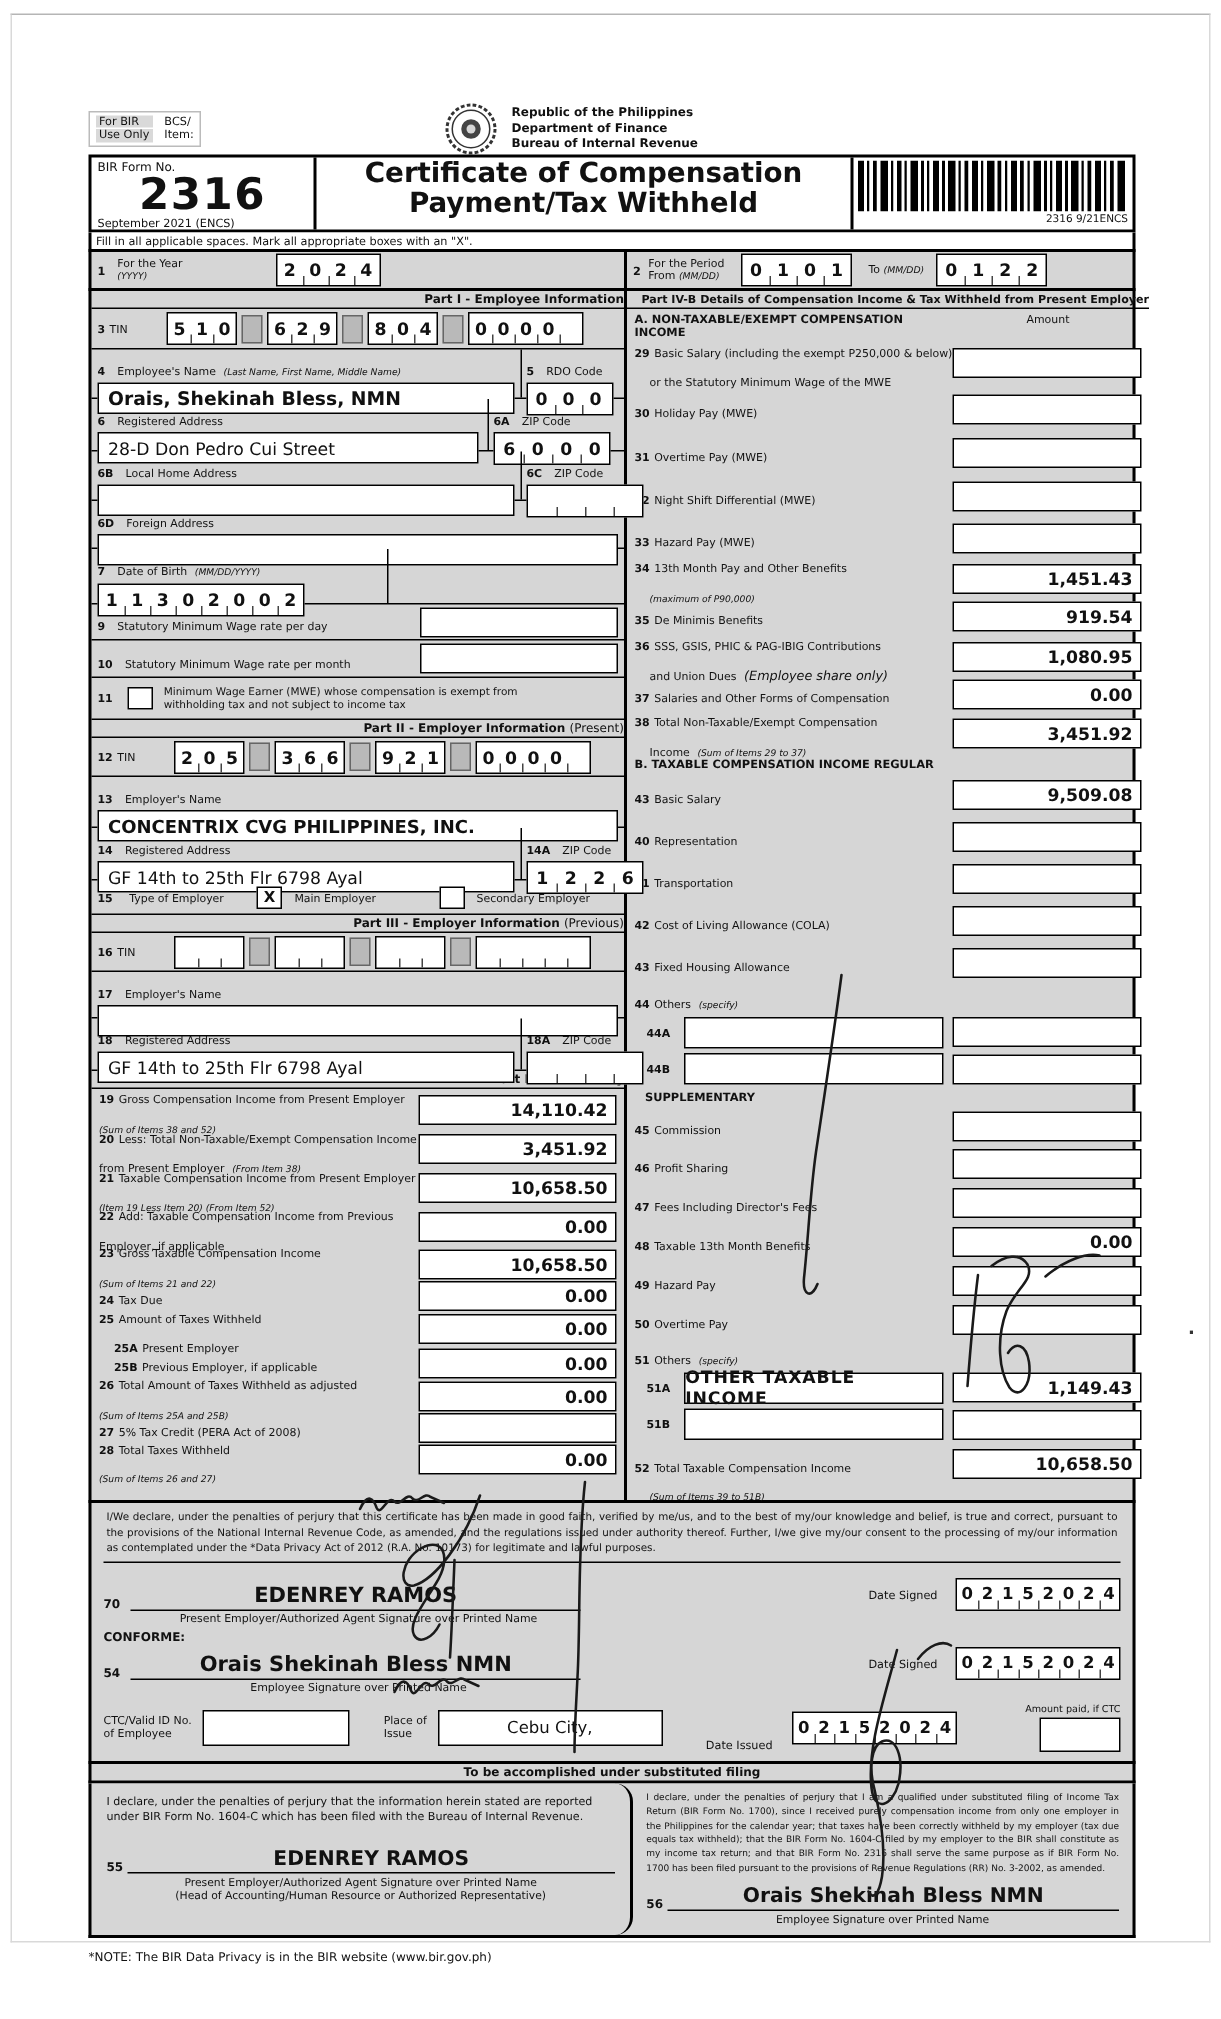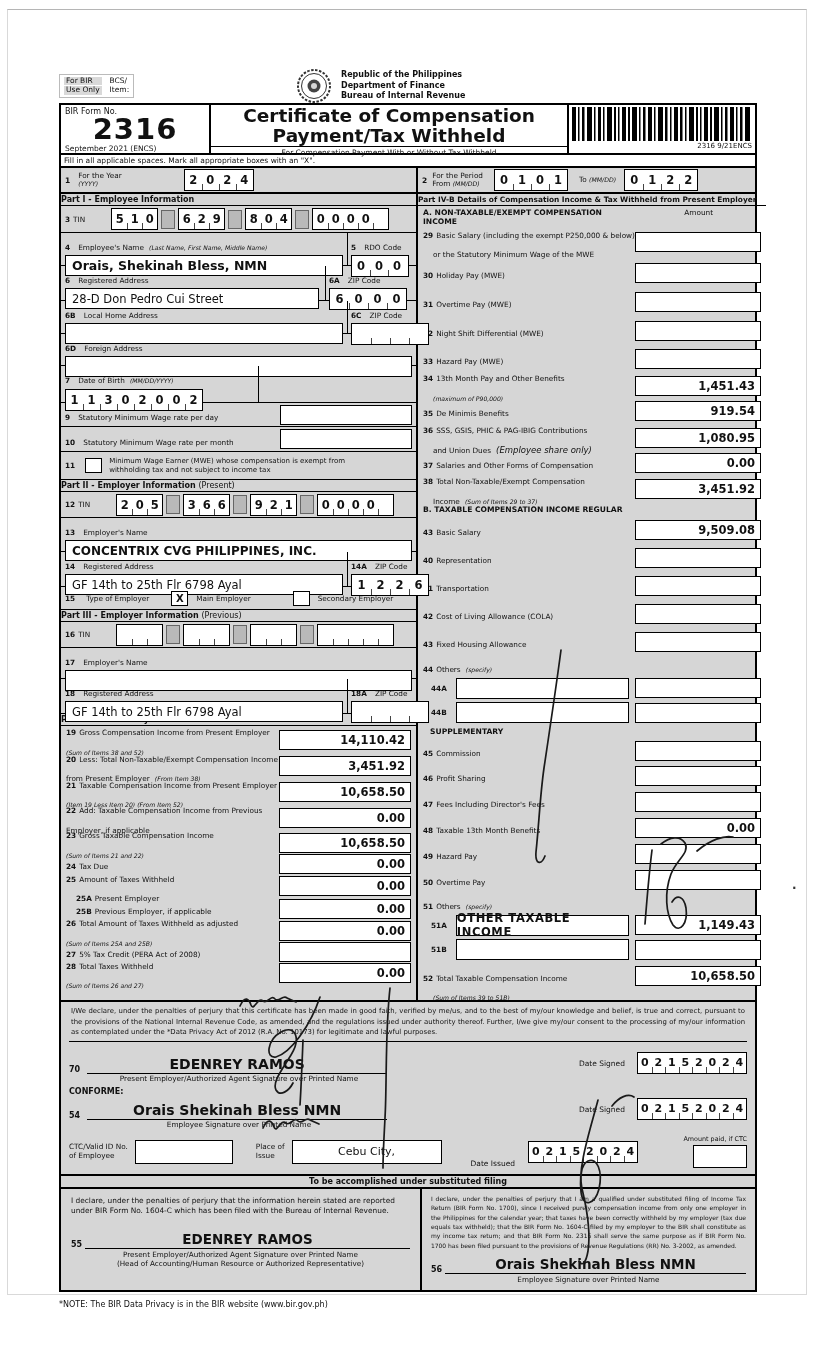--- a/index.html
+++ b/index.html
@@ -35,21 +35,21 @@
   .twoline{font-size:7.3px;line-height:1.15;}
   .fmt{font-style:italic;font-size:6.2px;}
   .cellsbox{display:flex;background:#fff;border:1.5px solid #000;height:20px;box-sizing:content-box;}
   .c{width:15px;text-align:center;font-weight:bold;font-size:11.5px;line-height:20px;position:relative;}
   .c + .c::before{content:"";position:absolute;left:0;bottom:0;width:1px;height:6px;background:#444;}
   .dash{width:12px;height:17px;background:#b9b9b9;border:1px solid #666;margin:0 3px;align-self:center;}
   
   .columns{display:flex;border:2px solid #000;border-top:none;background:#d6d6d6;align-items:stretch;}
   .colL{width:357px;border-right:2px solid #000;display:flex;flex-direction:column;box-sizing:border-box;}
   .colR{flex:1;display:flex;flex-direction:column;}
-  .ph{font-weight:bold;font-size:8px;text-align:left;border-bottom:1.5px solid #000;padding:1px 0;}
+  .ph{font-weight:bold;font-size:8px;text-align:right;border-bottom:1.5px solid #000;padding:1px 0;}
   .ph .sfx{font-weight:normal;}
   .f{border-bottom:1.5px solid #000;padding:2px 4px;box-sizing:border-box;position:relative;}
   .lbl{font-size:7.3px;}
   .num{font-weight:bold;font-size:7.3px;margin-right:3px;}
   .sublbl{font-style:italic;font-size:6.1px;}
   .wbox{background:#fff;border:1.5px solid #000;height:21px;display:flex;align-items:center;
         padding:0 6px;box-sizing:border-box;margin-top:1px;}
   .name-val{font-weight:bold;font-size:12.5px;}
   .addr-val{font-size:11.5px;}
   .tinrow{display:flex;align-items:center;}
@@ -84,21 +84,21 @@
   .small2{font-size:7.3px;line-height:1.2;}
   .ctcbox{width:96px;height:22px;background:#fff;border:1.5px solid #000;flex:none;}
   .placebox{width:148px;height:22px;background:#fff;border:1.5px solid #000;display:flex;align-items:center;
             justify-content:center;font-size:11px;flex:none;}
   .amtcol{margin-left:auto;text-align:right;}
   .amtlbl{font-size:6.4px;margin-bottom:2px;}
   .payb{width:52px;height:21px;background:#fff;border:1.5px solid #000;margin-left:auto;}
   .subbar{border:2px solid #000;border-top:none;background:#d6d6d6;text-align:center;font-weight:bold;
           font-size:8px;padding:1px 0;}
   .subbox{display:flex;border:2px solid #000;border-top:none;background:#d6d6d6;}
-  .subL{width:52%;border-right:2px solid #000;padding:7px 10px 8px;box-sizing:border-box;}
+  .subL{width:52%;border-right:2px solid #000;padding:7px 10px 8px;box-sizing:border-box;border-radius:12px;}
   .subR{flex:1;padding:5px 9px 6px;box-sizing:border-box;}
   .subdecl{font-size:7.4px;line-height:1.4;}
   .tinytxt{font-size:6px;line-height:1.55;text-align:justify;}
   .sigrow2{display:flex;align-items:flex-end;margin-top:14px;}
   .signame2{border-bottom:1.2px solid #000;flex:1;text-align:center;font-weight:bold;font-size:13.5px;padding-bottom:1px;}
   .cap2{font-size:7.2px;text-align:center;line-height:1.3;margin-top:1px;}
   .note{font-size:8px;margin-top:8px;}
   .stray{position:absolute;left:792px;top:878px;font-size:12px;font-weight:bold;color:#333;}
   .ink{position:absolute;left:0;top:0;pointer-events:none;}
 </style>
@@ -134,21 +134,20 @@
 
     <div class="htable">
       <div class="hleft">
         <div class="fno">BIR Form No.</div>
         <div class="fnum">2316</div>
         <div class="fed">September 2021 (ENCS)</div>
       </div>
       <div class="hcenter">
         <div class="t1">Certificate of Compensation</div>
         <div class="t1">Payment/Tax Withheld</div>
-        <div class="hsub">For Compensation Payment With or Without Tax Withheld</div>
       </div>
       <div class="hright">
         <svg width="178" height="34" viewBox="0 0 178 34" preserveAspectRatio="none">
           <rect x="0" y="0" width="4" height="34"></rect>
             <rect x="6" y="0" width="1.5" height="34"></rect>
             <rect x="10" y="0" width="2.5" height="34"></rect>
           <rect x="15" y="0" width="5" height="34"></rect>
             <rect x="22" y="0" width="1.5" height="34"></rect>
             <rect x="26" y="0" width="3" height="34"></rect>
           <rect x="31" y="0" width="1.5" height="34"></rect>

